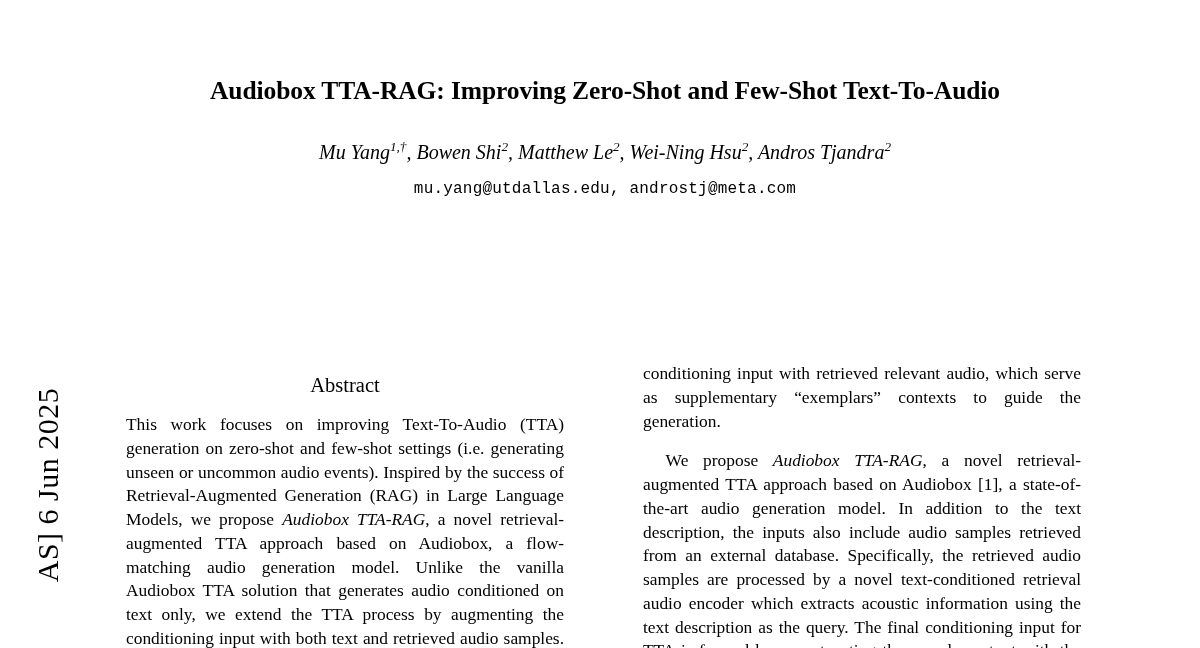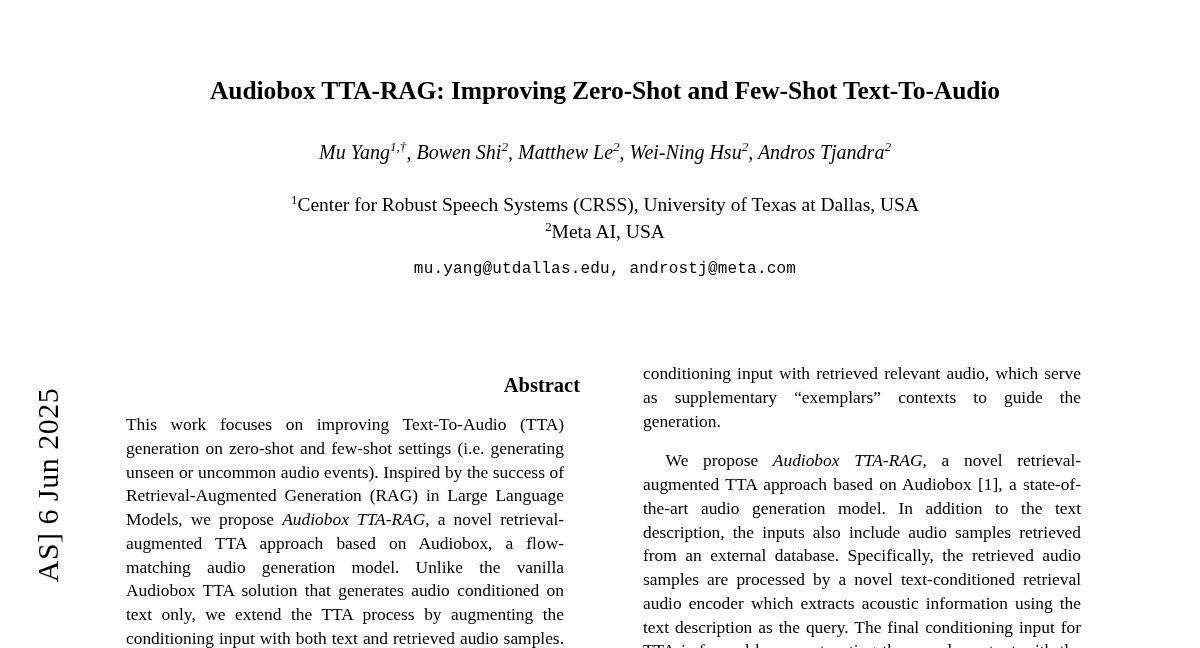--- a/index.html
+++ b/index.html
@@ -91,23 +91,23 @@
     left: 0;
     width: 990px;
     display: flex;
     gap: 47px;
   }
   .col {
     width: 470px;
   }
 
   .abstract-head {
-    text-align: right;
+    text-align: center;
     font-size: 20.5px;
-    font-weight: bold;
+    font-weight: normal;
     margin: 28px 0 13px 0;
   }
 
   p.body {
     margin: 16px;
     font-size: 17.4px;
     line-height: 1.365;
     text-align: justify;
     text-justify: inter-word;
     hyphens: manual;
@@ -131,24 +131,20 @@
   <div class="content">
 
     <div class="title">
       <span>Audiobox TTA-RAG: Improving Zero-Shot and Few-Shot Text-To-Audio</span><br>
     </div>
 
     <div class="authors">
       <span><span>Mu Yang</span><sup>1,†</sup></span><span>, </span><span><span>Bowen Shi</span><sup>2</sup></span><span>, </span><span><span>Matthew Le</span><sup>2</sup></span><span>, </span><span><span>Wei-Ning Hsu</span><sup>2</sup></span><span>, </span><span><span>Andros Tjandra</span><sup>2</sup></span>
     </div>
 
-    <div class="affil">
-      <div><sup>1</sup><span>Center for Robust Speech Systems (CRSS), University of Texas at Dallas, USA</span></div>
-      <div><sup>2</sup><span>Meta AI, USA</span></div>
-    </div>
 
     <div class="emails">mu.yang@utdallas.edu, androstj@meta.com</div>
 
     <div class="columns">
 
       <div class="col">
         <div class="abstract-head">Abstract</div>
         <p class="body">This work focuses on improving Text-To-Audio (TTA) generation on zero-shot and few-shot settings (i.e. generating unseen or uncommon audio events). Inspired by the success of Retrieval-Augmented Generation (RAG) in Large Language Models, we propose <em>Audiobox TTA-RAG</em>, a novel retrieval-augmented TTA approach based on Audiobox, a flow-matching audio generation model. Unlike the vanilla Audiobox TTA solution that generates audio conditioned on text only, we extend the TTA process by augmenting the conditioning input with both text and retrieved audio samples. Our retrieval method does not require the external database to have labeled audio, offering more practical use cases. We show that the proposed model can effectively</p>
       </div>
 

